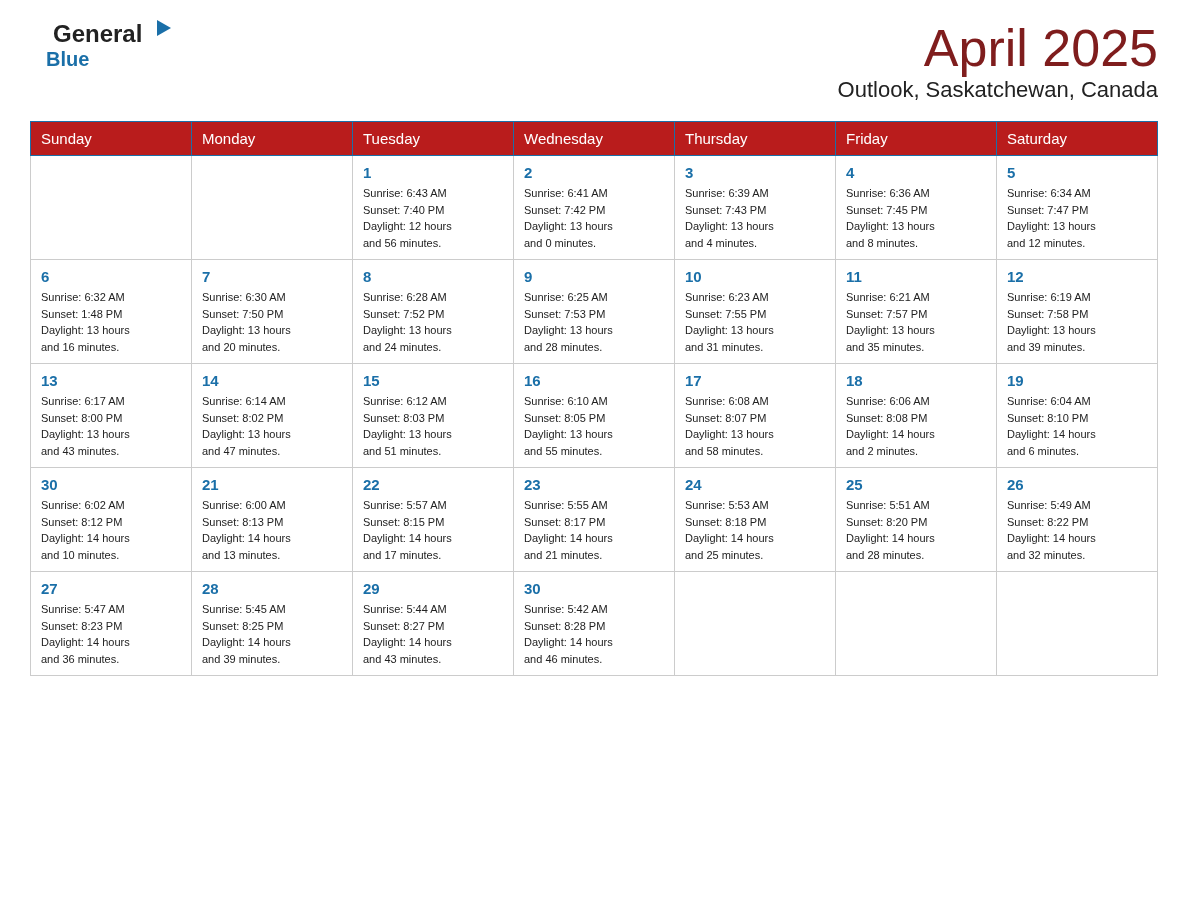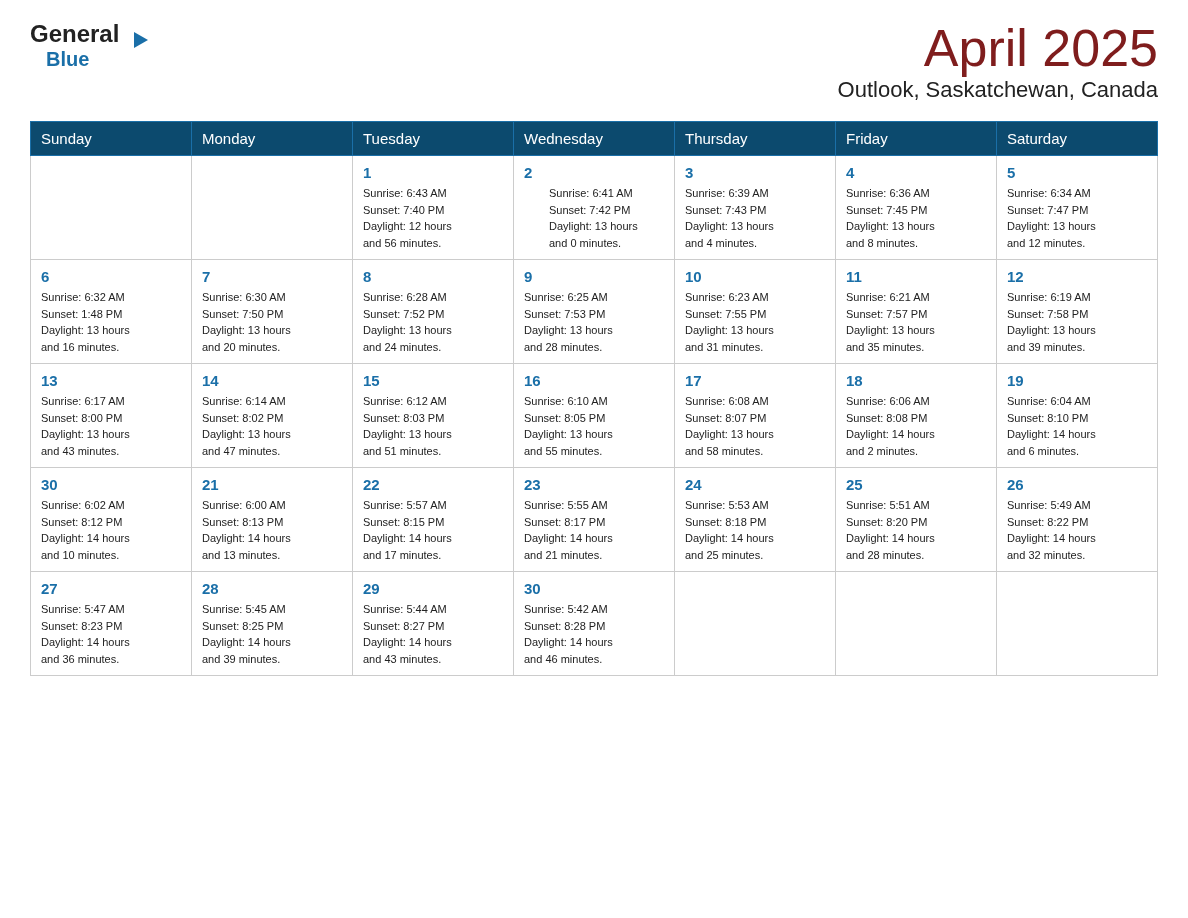--- a/index.html
+++ b/index.html
@@ -29,21 +29,21 @@
     .title-block h2 {
       font-size: 22px;
       font-weight: normal;
       color: #222;
     }
     .calendar {
       width: 100%;
       border-collapse: collapse;
     }
     .calendar thead tr th {
-      background-color: #0c4a6e;
+      background-color: #b91c1c;
       color: #fff;
       font-size: 15px;
       font-weight: normal;
       padding: 8px 10px;
       text-align: left;
       border: 1px solid #1a6fa8;
     }
     .calendar tbody tr td {
       vertical-align: top;
       border: 1px solid #ccc;
@@ -69,22 +69,23 @@
       background: #fff;
     }
     
     .logo-wrapper {
       display: flex;
       flex-direction: column;
       align-items: flex-start;
     }
     .logo-row1 {
       display: flex;
-      align-items: flex-end;
+      align-items: flex-start;
       gap: 12px;
+      margin-left: 23px;
     }
     .logo-text-general {
       font-size: 24px;
       font-weight: bold;
       color: #222;
     }
     .logo-arrow {
       display: inline-block;
       width: 0;
       height: 0;
@@ -137,21 +138,21 @@
         <td class="empty"></td>
         <td>
           <span class="day-num">1</span>
           <div class="day-info" style="white-space: pre-line;">Sunrise: 6:43 AM
 Sunset: 7:40 PM
 Daylight: 12 hours
 and 56 minutes.</div>
         </td>
         <td>
           <span class="day-num">2</span>
-          <div class="day-info" style="white-space: pre-line; margin-left: 25px;">Sunrise: 6:41 AM
+          <div class="day-info" style="white-space: pre-line;">Sunrise: 6:41 AM
 Sunset: 7:42 PM
 Daylight: 13 hours
 and 0 minutes.</div>
         </td>
         <td>
           <span class="day-num">3</span>
           <div class="day-info" style="white-space: pre-line;">Sunrise: 6:39 AM
 Sunset: 7:43 PM
 Daylight: 13 hours
 and 4 minutes.</div>

